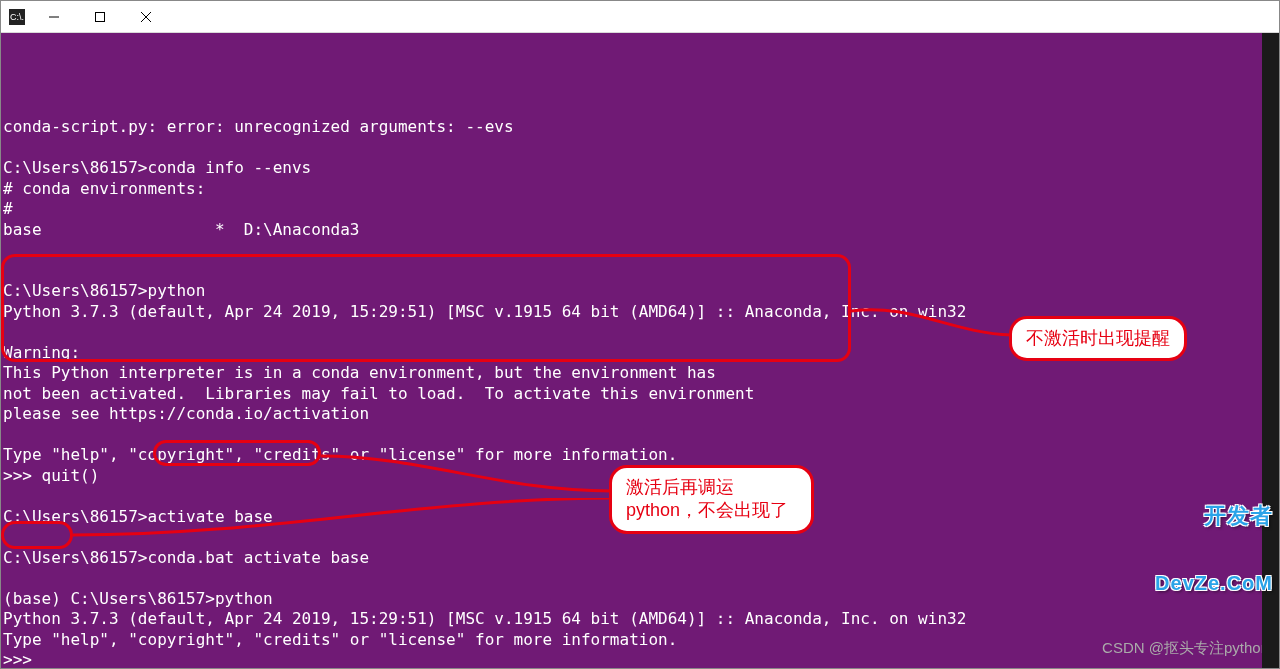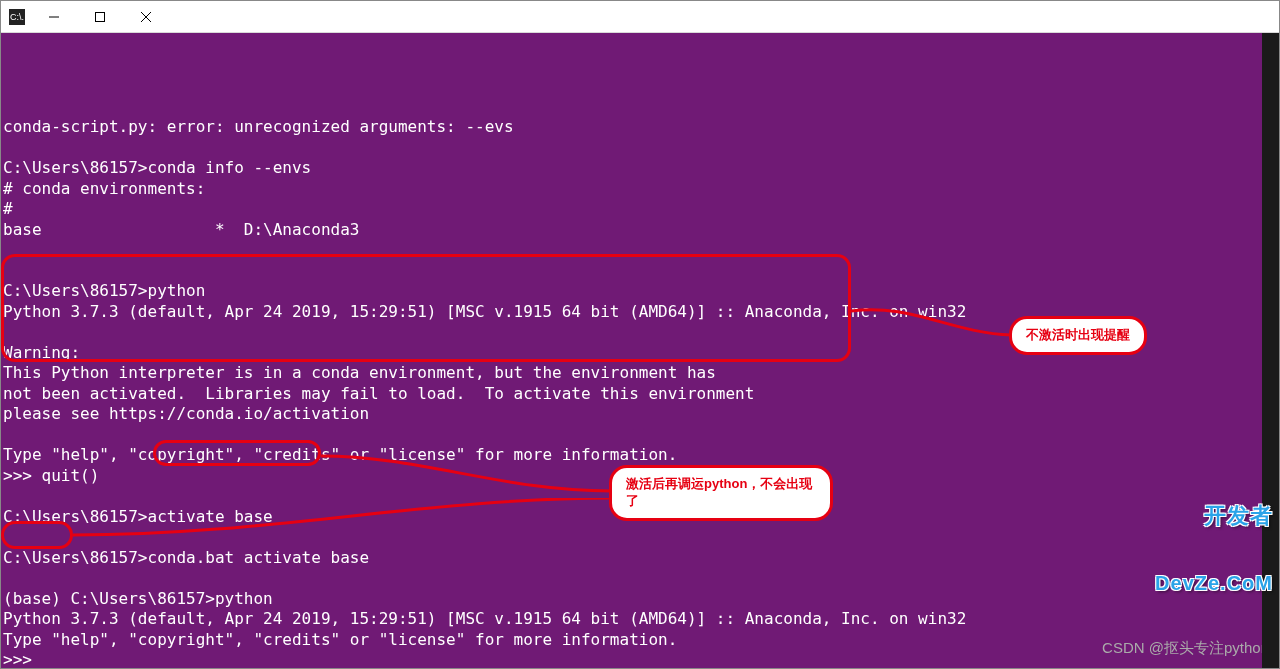--- a/index.html
+++ b/index.html
@@ -81,23 +81,23 @@
     z-index: 5;
     pointer-events: none;
   }
   .callout {
     position: absolute;
     background: #fff;
     border: 3px solid #e60012;
     border-radius: 18px;
     padding: 8px 14px;
     font-family: "Microsoft YaHei", sans-serif;
-    font-size: 13px;
+    font-size: 18px;
     color: #e60012;
-    font-weight: bold;
+    font-weight: normal;
     z-index: 10;
     white-space: normal;
     line-height: 1.3;
   }
   .connector {
     position: absolute;
     z-index: 4;
     pointer-events: none;
   }
   .watermark {
@@ -200,21 +200,21 @@
     </svg>
     <svg class="connector" style="left:320px; top:420px; width:290px; height:40px;">
       <path d="M0,3 C100,3 180,38 290,38" stroke="#e60012" stroke-width="3" fill="none"></path>
     </svg>
     <svg class="connector" style="left:72px; top:465px; width:540px; height:40px;">
       <path d="M0,37 C200,37 350,0 540,0" stroke="#e60012" stroke-width="3" fill="none"></path>
     </svg>
 
     
     <div class="callout" style="left:1008px; top:283px;">不激活时出现提醒</div>
-    <div class="callout" style="left:608px; top:432px; width:224px;">激活后再调运python，不会出现了</div>
+    <div class="callout" style="left:608px; top:432px; width:205px;">激活后再调运python，不会出现了</div>
 
     <div class="watermark">CSDN @抠头专注python</div>
 
     <div class="logo-overlay">
       <div>开发者</div>
       <div style="font-size:20px;">DevZe.CoM</div>
     </div>
   </div>
 </div>
 

